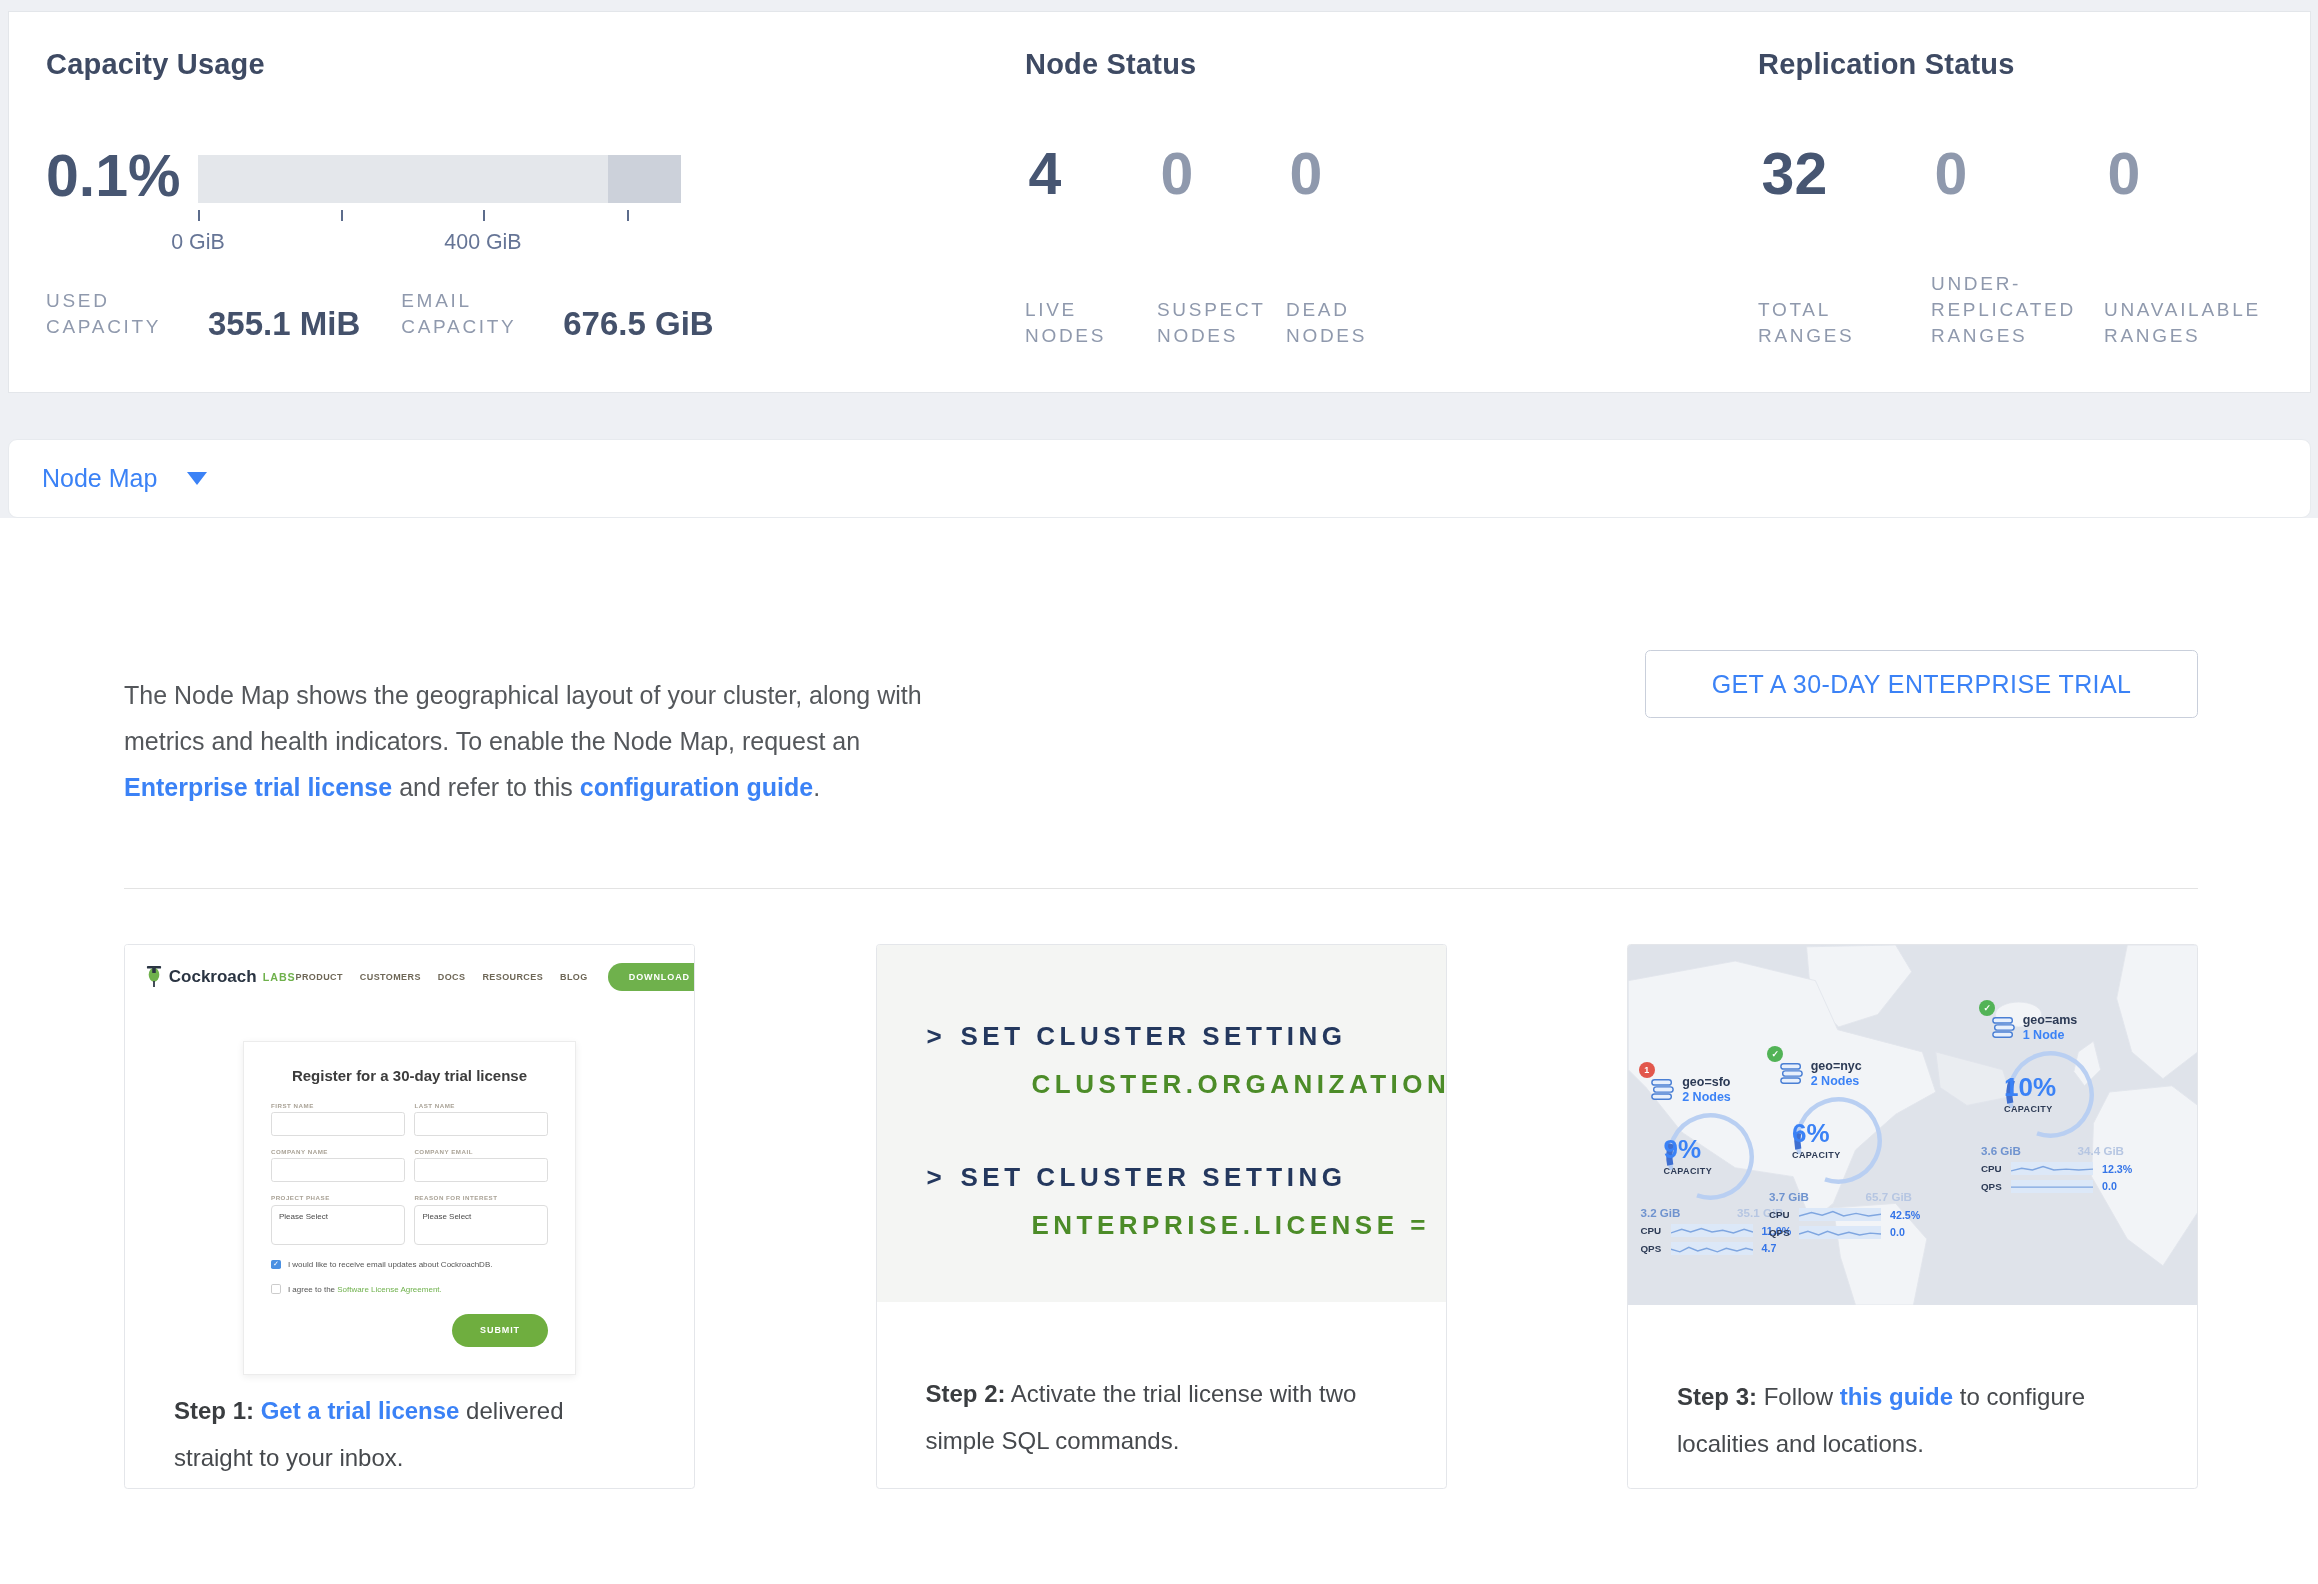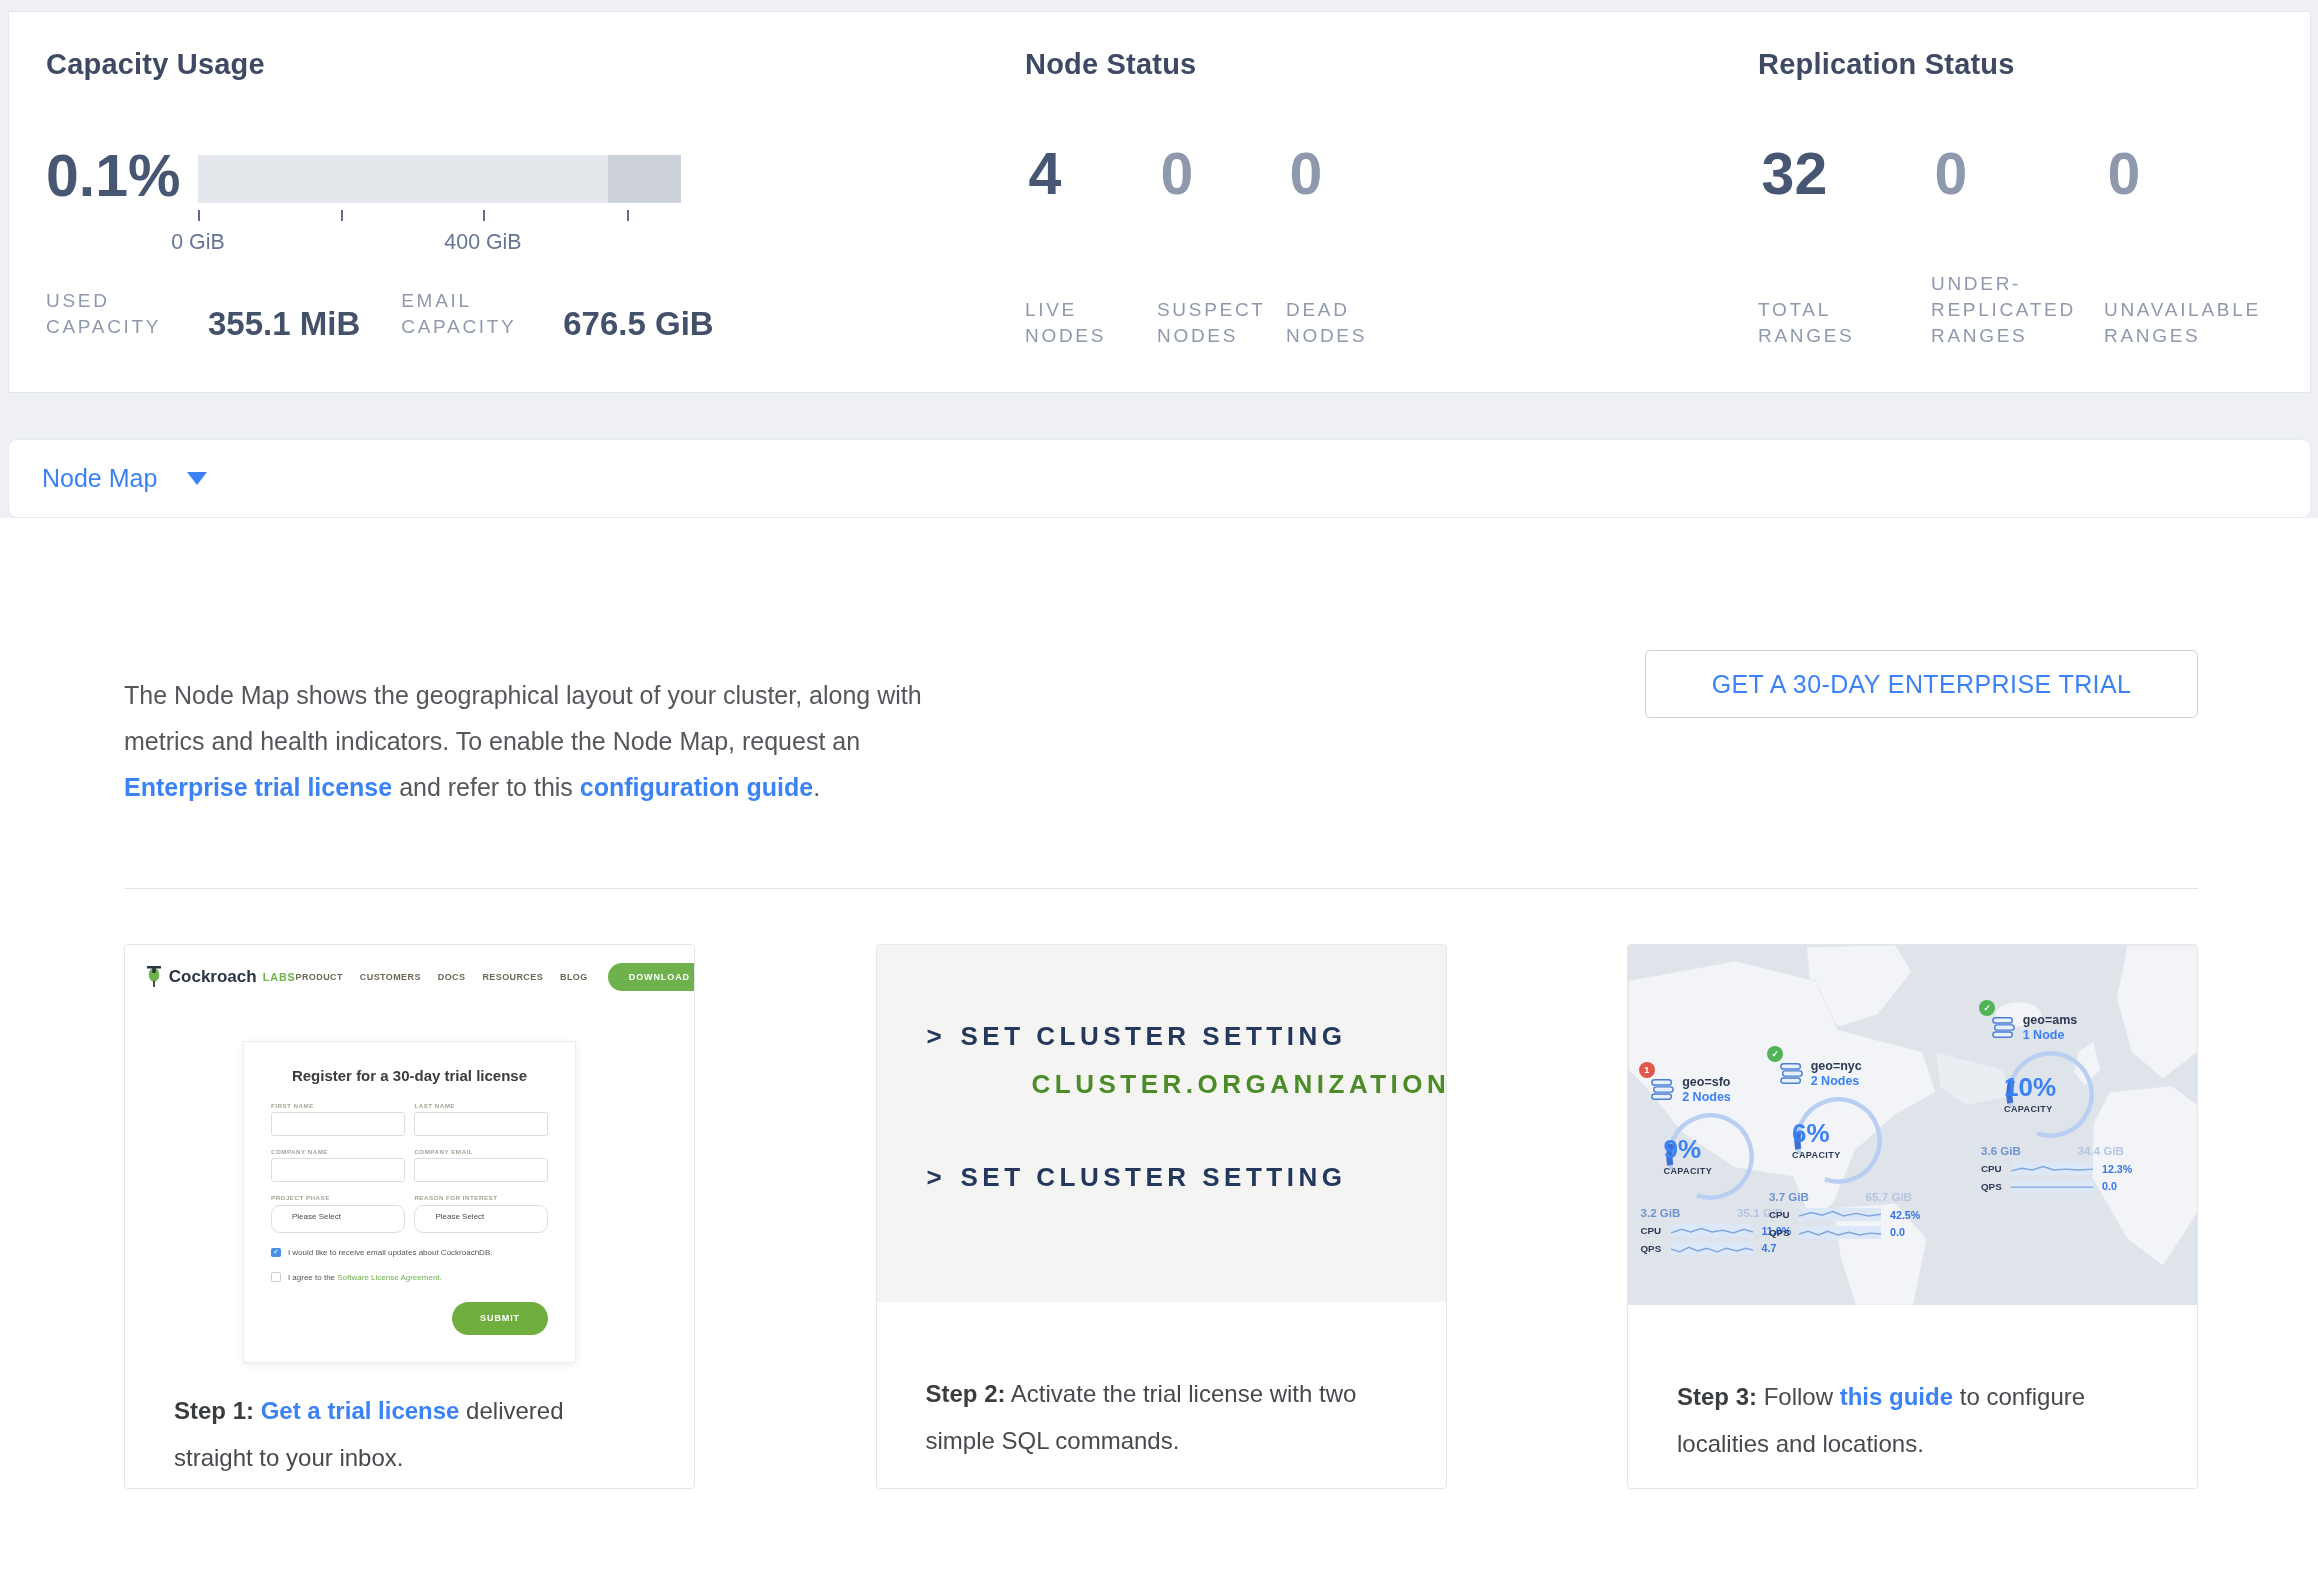--- a/index.html
+++ b/index.html
@@ -103,22 +103,22 @@
   .reg-card {
     width:333px; margin:50px auto 0;
     border:0.9px solid #ececec; box-shadow:0 1.8px 7.1px rgba(0,0,0,0.07);
     padding:25px 27px 27px; background:#fff;
   }
   .reg-title { text-align:center; font-size:15px; font-weight:700; color:#3c3c3c; margin-bottom:18px; }
   .reg-grid { display:grid; grid-template-columns:1fr 1fr; column-gap:9.8px; row-gap:11.6px; }
   .f-label { font-size:6.2px; font-weight:700; letter-spacing:0.5px; color:#a9a296; display:block; margin-bottom:3.6px; }
   .f-input { height:24px; border:0.9px solid #ddd; border-radius:2.7px; background:#fff; width:100%; }
   .f-select {
-    height:28px; border:0.9px solid #ddd; border-radius:9px; background:#fff;
-    font-size:8px; color:#4a4a4a; line-height:22px; padding-left:20px; cursor:pointer;
+    height:40px; border:0.9px solid #ddd; border-radius:4px; background:#fff;
+    font-size:8px; color:#4a4a4a; line-height:22px; padding-left:7px; cursor:pointer;
   }
   .chk-row { display:flex; align-items:center; gap:7.1px; margin-top:15px; font-size:8px; color:#555; }
   .chk { width:9.8px; height:9.8px; border-radius:1.8px; flex:none; cursor:pointer; }
   .chk.checked { background:#4a90e2; color:#fff; font-size:7.1px; line-height:9.8px; text-align:center; }
   .chk.empty { background:#fff; border:0.9px solid #ccc; }
   .green-link { color:#6fb14c; cursor:pointer; }
   .submit-btn {
     display:block; margin:19.6px 0 0 auto;
     background:#6fae3f; color:#fff; font-size:9px; font-weight:700; letter-spacing:0.9px;
     padding:11.6px 28px; border-radius:17px; border:none; cursor:pointer;
@@ -327,20 +327,21 @@
     </div>
 
     <div class="card">
       <div class="code-block">
         <div class="code-group">
           <div class="code-line"><span class="prompt">&gt;</span><span>SET CLUSTER SETTING</span></div>
           <div class="code-line code-green">CLUSTER.ORGANIZATION =</div>
         </div>
         <div class="code-group">
           <div class="code-line"><span class="prompt">&gt;</span><span>SET CLUSTER SETTING</span></div>
+          <div class="code-line code-green">ENTERPRISE.LICENSE =</div>
         </div>
       </div>
       <div class="card-caption cap-pad"><b>Step 2:</b><span> Activate the trial license with two simple SQL commands.</span></div>
     </div>
 
     <div class="card">
       <div class="map-block">
         <svg class="map-svg" width="570" height="360" viewBox="0 0 639 404">
 
           <g fill="#f2f4f7" stroke="#e2e5ec" stroke-width="1">

